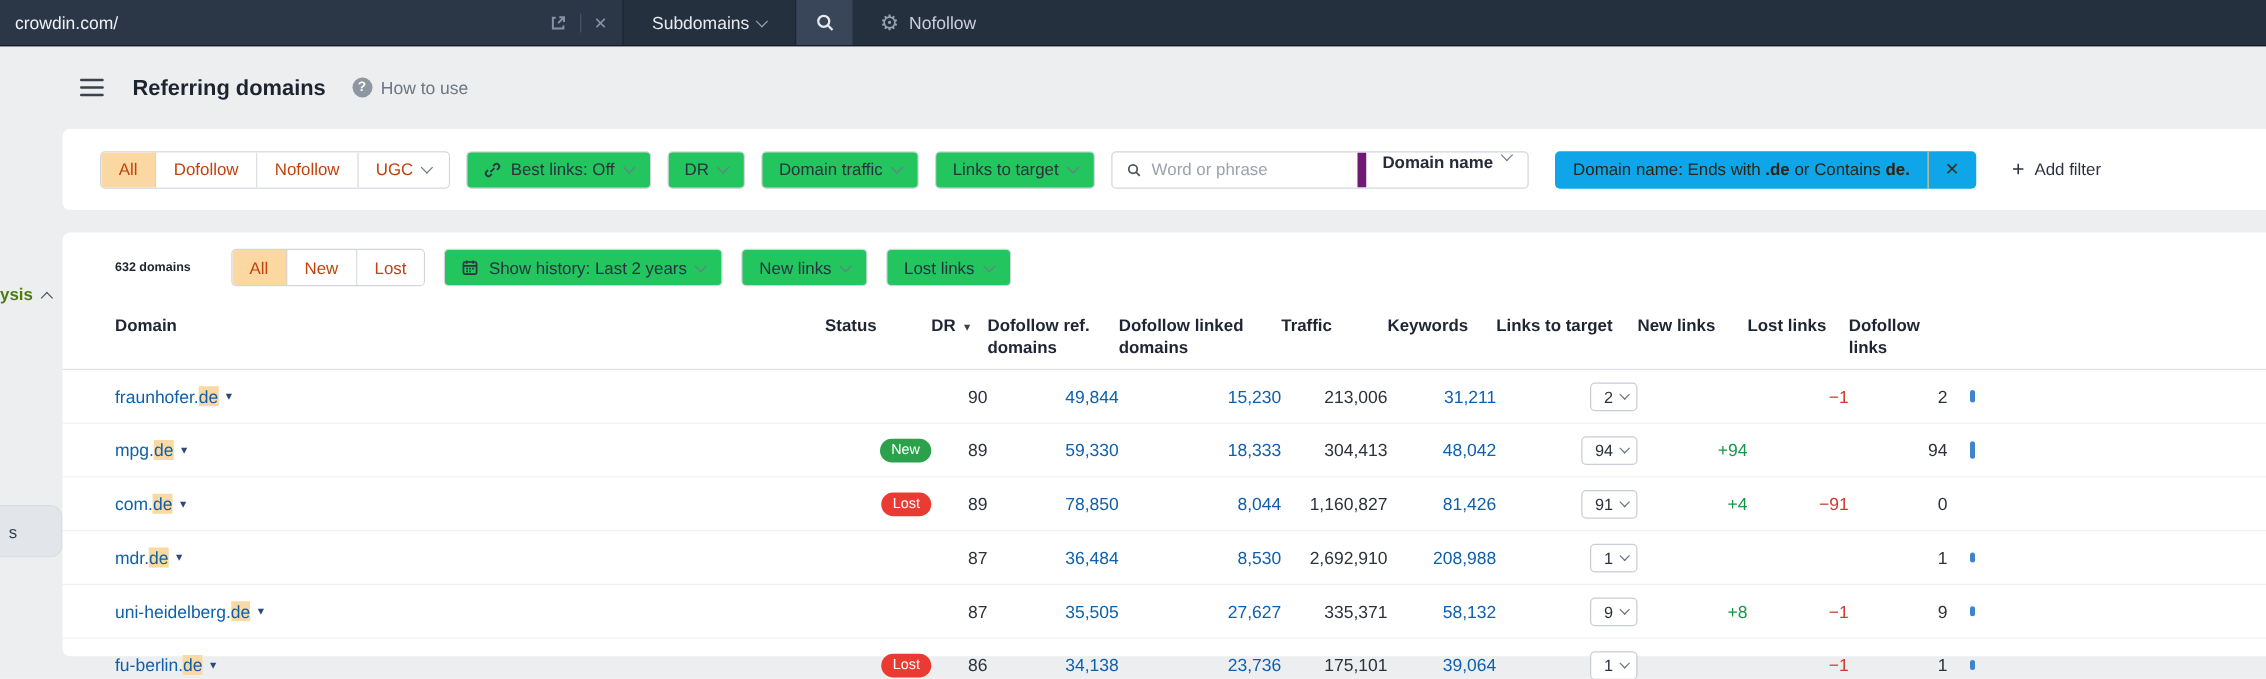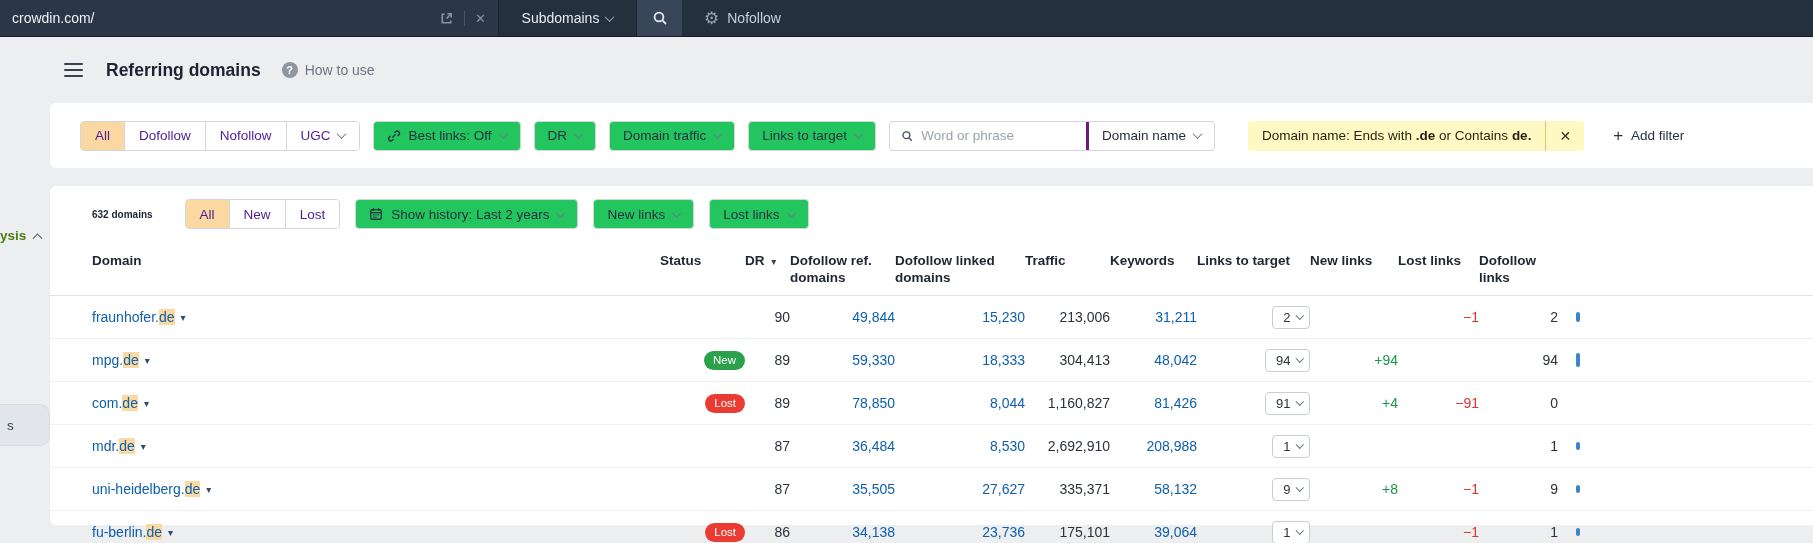--- a/index.html
+++ b/index.html
@@ -38,37 +38,37 @@
   .qmark { width:16px; height:16px; border-radius:50%; background:#8d96a1; color:#fff; font-size:11px;
            font-weight:bold; display:inline-flex; align-items:center; justify-content:center; }
   
   .card { background:#fff; margin-left:50px; border-radius:6px 0 0 6px; }
   .filter-card { height:65px; display:flex; align-items:center; padding-left:30px; }
   .table-card { margin-top:18px; height:274px; padding-top:12px; min-height:339px; }
   
   .frow { display:flex; align-items:center; gap:13px; width:100%; padding-right:24px; }
   .seg { display:flex; border:1px solid #d2d6db; border-radius:4px; overflow:hidden; height:30px; }
   .seg .seg-item { display:flex; align-items:center; gap:7px; padding:0 14px; border-right:1px solid #d2d6db;
-                   cursor:pointer; color:#4c1d95; background:#fff; font-size:13.5px; }
+                   cursor:pointer; color:#c2410c; background:#fff; font-size:13.5px; }
   .seg .seg-item:last-child { border-right:none; }
   .seg .seg-item.active { background:#fbd7a1; }
   .btn { display:inline-flex; align-items:center; gap:8px; height:30px; padding:0 13px;
          border:1px solid #d2d6db; border-radius:4px; background:#22c55e; color:#2a3240;
          font-size:13.5px; cursor:pointer; font-family:inherit; white-space:nowrap; }
   .btn svg { flex:0 0 auto; }
   .search-group { display:flex; align-items:center; height:30px; border:1px solid #d2d6db;
                   border-radius:4px; background:#fff; overflow:hidden; }
   .search-left { display:flex; align-items:center; gap:8px; padding:0 11px; width:196px; }
   .search-left input { border:none; outline:none; width:100%; font-size:13.5px; font-family:inherit;
                        color:#2a3240; }
   .search-left input::placeholder { color:#9aa3ad; }
-  .search-right { display:flex; align-items:center; gap:8px; padding:0 13px; height:100%;
-                  border-left:3px solid #701a75; cursor:pointer; }
-  .chip { display:flex; align-items:center; background:#fef9c3; border-radius:4px; height:30px;
-          margin-left:20px; font-size:13.5px; color:#2b2416; }
+  .search-right { display:flex; align-items:flex-start; gap:8px; padding:0 13px; height:100%;
+                  border-left:7px solid #701a75; cursor:pointer;font-weight:bold; }
+  .chip { display:flex; align-items:center; background:#0ea5e9; border-radius:4px; height:30px;
+          margin-left:8px; font-size:13.5px; color:#2b2416; }
   .chip .chip-text { padding:0 14px; }
   .chip b { font-weight:bold; }
   .chip .chip-x { padding:0 13px; height:100%; display:flex; align-items:center; border-left:1px solid #e7bd82;
                   cursor:pointer; font-size:14px; color:#3a3020; }
   .add-filter { display:inline-flex; align-items:center; gap:8px; margin-left:16px; color:#2a3240;
                 font-size:13.5px; cursor:pointer; white-space:nowrap; }
   .plus { font-size:17px; line-height:1; color:#2a3240; }
   
   .ttoolbar { display:flex; align-items:center; gap:15px; padding-left:42px; height:32px; }
   .count { font-weight:bold; font-size:10px; color:#1d2430; margin-right:17px; }

